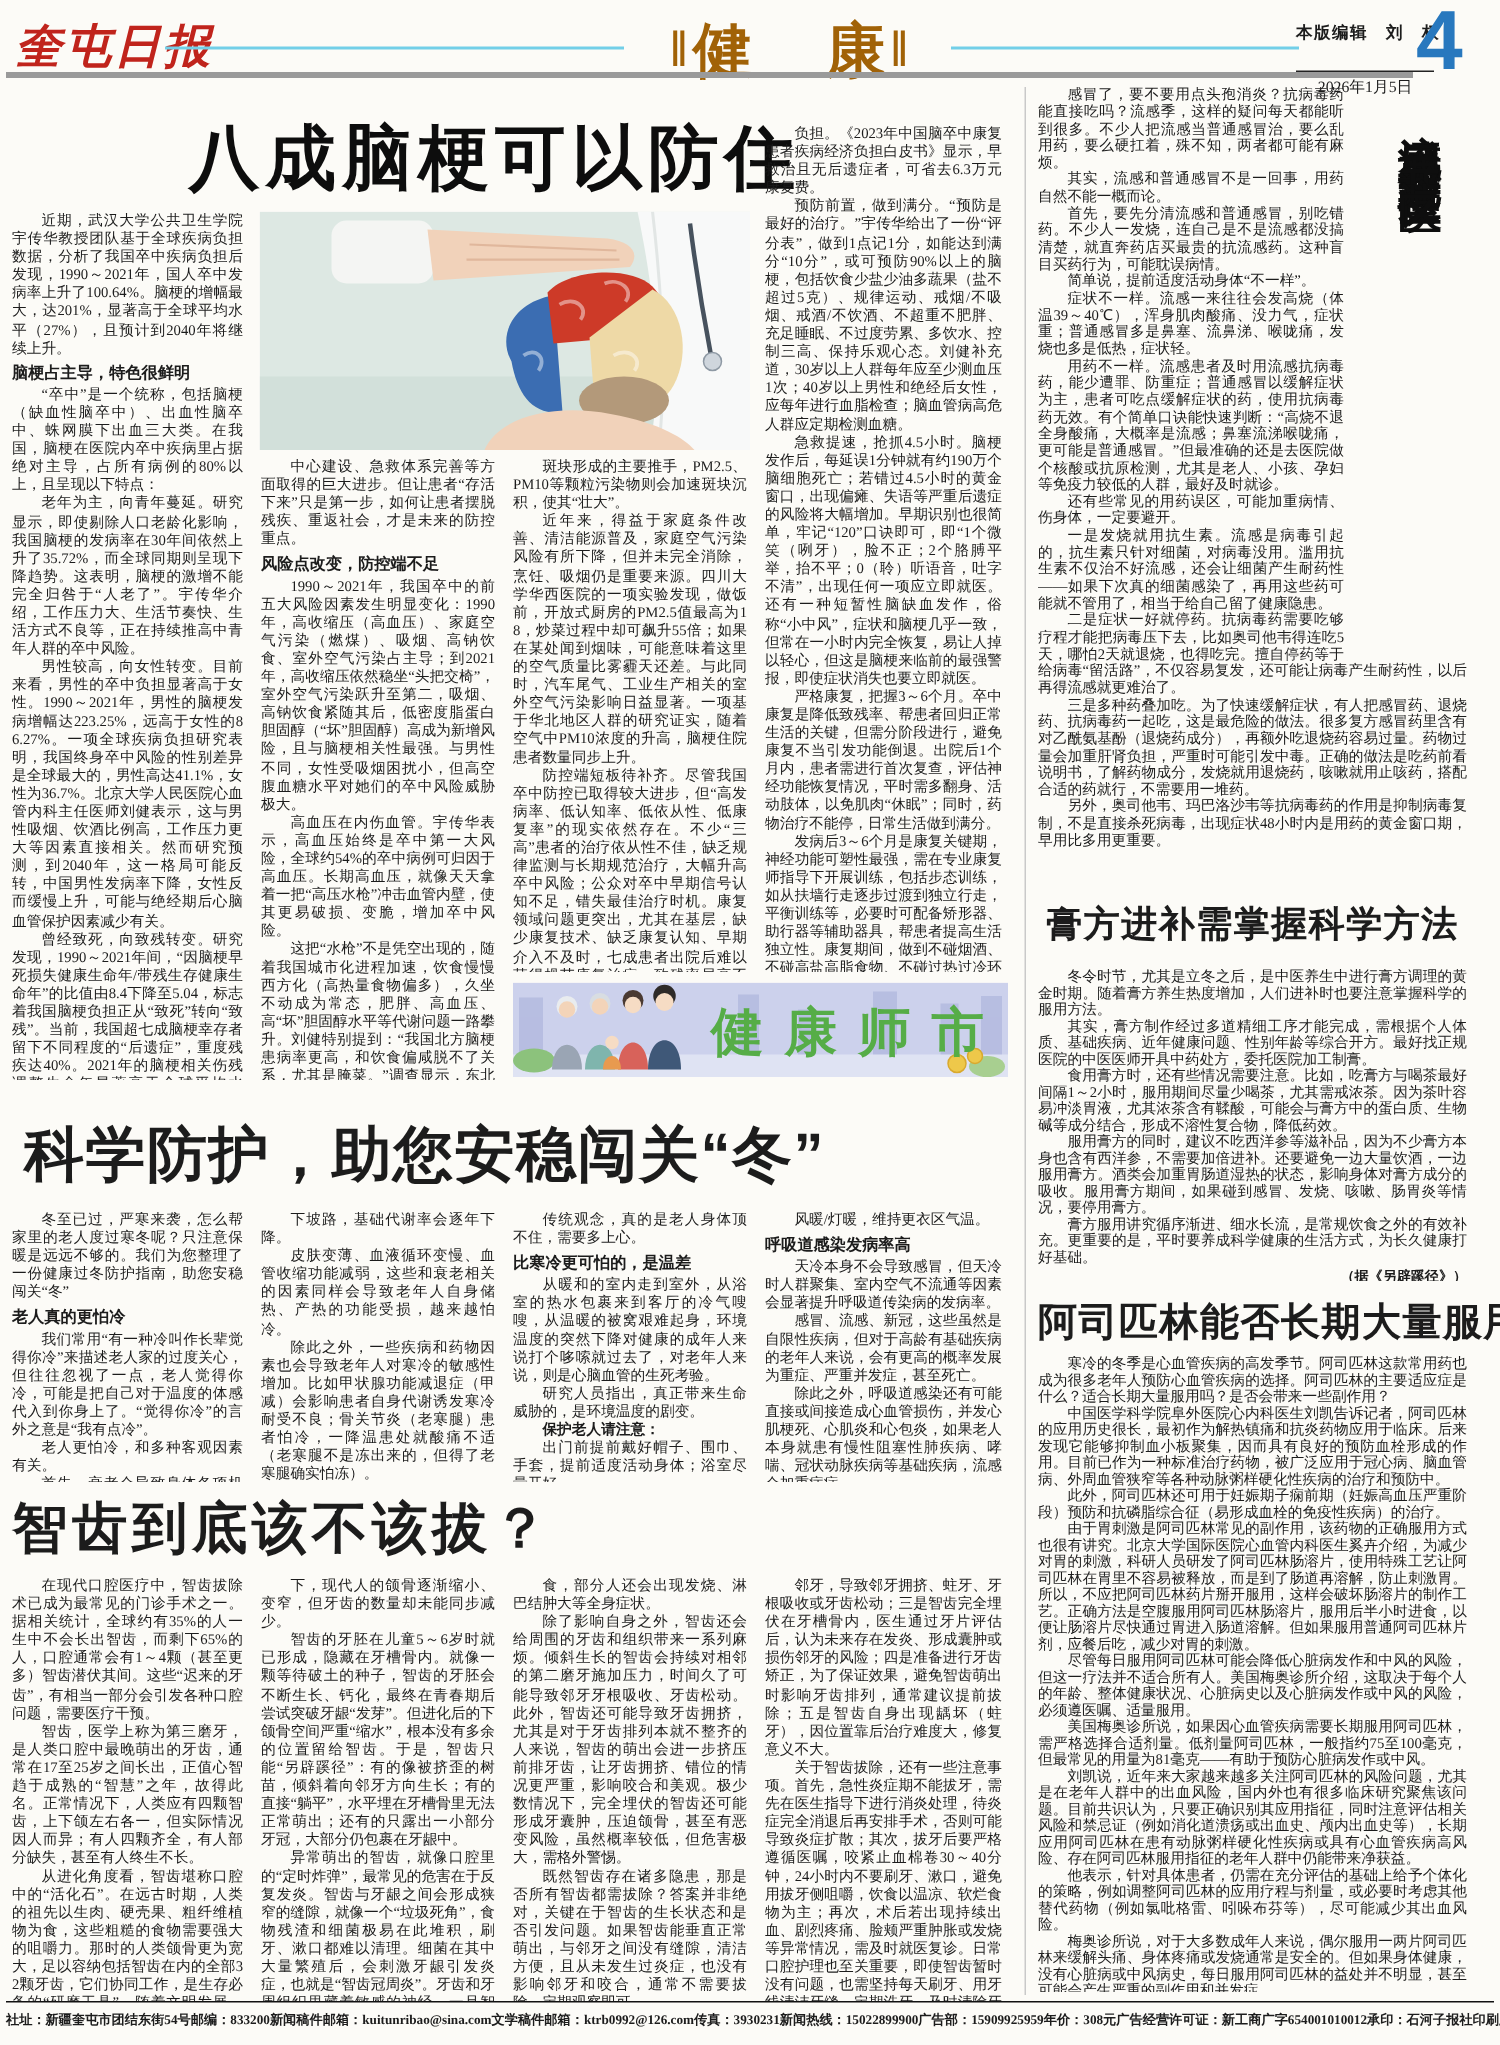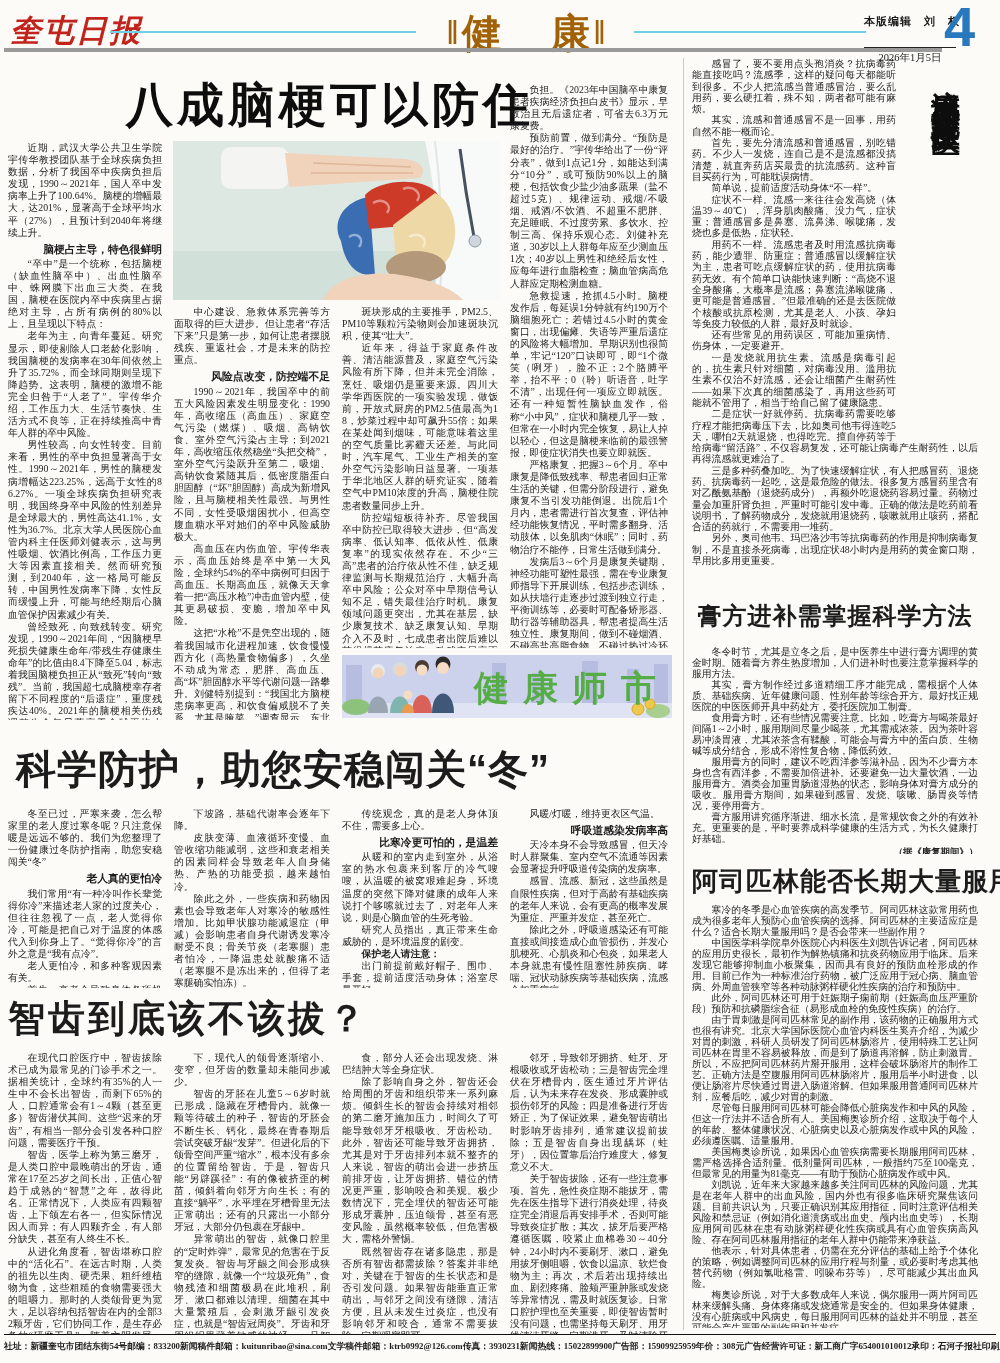--- a/index.html
+++ b/index.html
@@ -21,21 +21,21 @@
   .edinfo .ed{font-size:11px;font-weight:bold;letter-spacing:1px;border-bottom:1px solid #222;
               padding-bottom:18px;white-space:nowrap}
   .edinfo .eddate{font-size:10.5px;padding-top:3px;white-space:nowrap}
   .pagenum{position:absolute;left:944px;top:-6px;font-size:56px;font-weight:bold;
            color:#2878be;font-family:"Liberation Sans",sans-serif}
   .grayrule{position:absolute;left:4px;top:48px;width:938px;height:4px;background:#9a9a9a}
 
   
   .col{position:absolute;overflow:hidden;font-size:9.8px;line-height:12.1px}
   .para{margin:0;text-align:justify;text-indent:2em;word-break:break-all}
-  .para.h{font-family:Liberation Serif, serif;font-weight:bold;text-align:right;
+  .para.h{font-family:Liberation Serif, serif;font-weight:bold;text-align:left;
           text-indent:0;font-size:10.8px;margin:4px 0 3px}
   .para.hb{font-weight:bold}
   .para.sig{text-align:right;text-indent:0;font-weight:bold;font-size:9.4px;margin-top:3px}
 
   
   .h-main{position:absolute;left:100px;top:74px;width:460px;text-align:center;
           font-family:"Liberation Sans",sans-serif;font-weight:900;font-size:47px;
           letter-spacing:4px;color:#0d0d0d;white-space:nowrap}
   .h-winter{position:absolute;left:16px;top:742px;width:660px;
             font-family:"Liberation Sans",sans-serif;font-weight:900;font-size:40px;
@@ -258,21 +258,21 @@
   </div>
 
   <div class="h-rail h-gaofang">膏方进补需掌握科学方法</div>
   <div class="railbody gf-body" style="position:absolute">
 
   <p class="para">冬令时节，尤其是立冬之后，是中医养生中进行膏方调理的黄金时期。随着膏方养生热度增加，人们进补时也要注意掌握科学的服用方法。</p>
       <p class="para">其实，膏方制作经过多道精细工序才能完成，需根据个人体质、基础疾病、近年健康问题、性别年龄等综合开方。最好找正规医院的中医医师开具中药处方，委托医院加工制膏。</p>
       <p class="para">食用膏方时，还有些情况需要注意。比如，吃膏方与喝茶最好间隔1～2小时，服用期间尽量少喝茶，尤其需戒浓茶。因为茶叶容易冲淡胃液，尤其浓茶含有鞣酸，可能会与膏方中的蛋白质、生物碱等成分结合，形成不溶性复合物，降低药效。</p>
       <p class="para">服用膏方的同时，建议不吃西洋参等滋补品，因为不少膏方本身也含有西洋参，不需要加倍进补。还要避免一边大量饮酒，一边服用膏方。酒类会加重胃肠道湿热的状态，影响身体对膏方成分的吸收。服用膏方期间，如果碰到感冒、发烧、咳嗽、肠胃炎等情况，要停用膏方。</p>
       <p class="para">膏方服用讲究循序渐进、细水长流，是常规饮食之外的有效补充。更重要的是，平时要养成科学健康的生活方式，为长久健康打好基础。</p>
-      <p class="para sig">（据《康复期间》）</p>
+      <p class="para sig">（据《另辟蹊径》）</p>
     </div>
 
   <div class="h-rail h-aspirin">阿司匹林能否长期大量服用</div>
   <div class="railbody as-body" style="position:absolute">
 
   <p class="para">寒冷的冬季是心血管疾病的高发季节。阿司匹林这款常用药也成为很多老年人预防心血管疾病的选择。阿司匹林的主要适应症是什么？适合长期大量服用吗？是否会带来一些副作用？</p>
       <p class="para">中国医学科学院阜外医院心内科医生刘凯告诉记者，阿司匹林的应用历史很长，最初作为解热镇痛和抗炎药物应用于临床。后来发现它能够抑制血小板聚集，因而具有良好的预防血栓形成的作用。目前已作为一种标准治疗药物，被广泛应用于冠心病、脑血管病、外周血管狭窄等各种动脉粥样硬化性疾病的治疗和预防中。</p>
       <p class="para">此外，阿司匹林还可用于妊娠期子痫前期（妊娠高血压严重阶段）预防和抗磷脂综合征（易形成血栓的免疫性疾病）的治疗。</p>
       <p class="para">由于胃刺激是阿司匹林常见的副作用，该药物的正确服用方式也很有讲究。北京大学国际医院心血管内科医生奚卉介绍，为减少对胃的刺激，科研人员研发了阿司匹林肠溶片，使用特殊工艺让阿司匹林在胃里不容易被释放，而是到了肠道再溶解，防止刺激胃。所以，不应把阿司匹林药片掰开服用，这样会破坏肠溶片的制作工艺。正确方法是空腹服用阿司匹林肠溶片，服用后半小时进食，以便让肠溶片尽快通过胃进入肠道溶解。但如果服用普通阿司匹林片剂，应餐后吃，减少对胃的刺激。</p>
       <p class="para">尽管每日服用阿司匹林可能会降低心脏病发作和中风的风险，但这一疗法并不适合所有人。美国梅奥诊所介绍，这取决于每个人的年龄、整体健康状况、心脏病史以及心脏病发作或中风的风险，必须遵医嘱、适量服用。</p>

